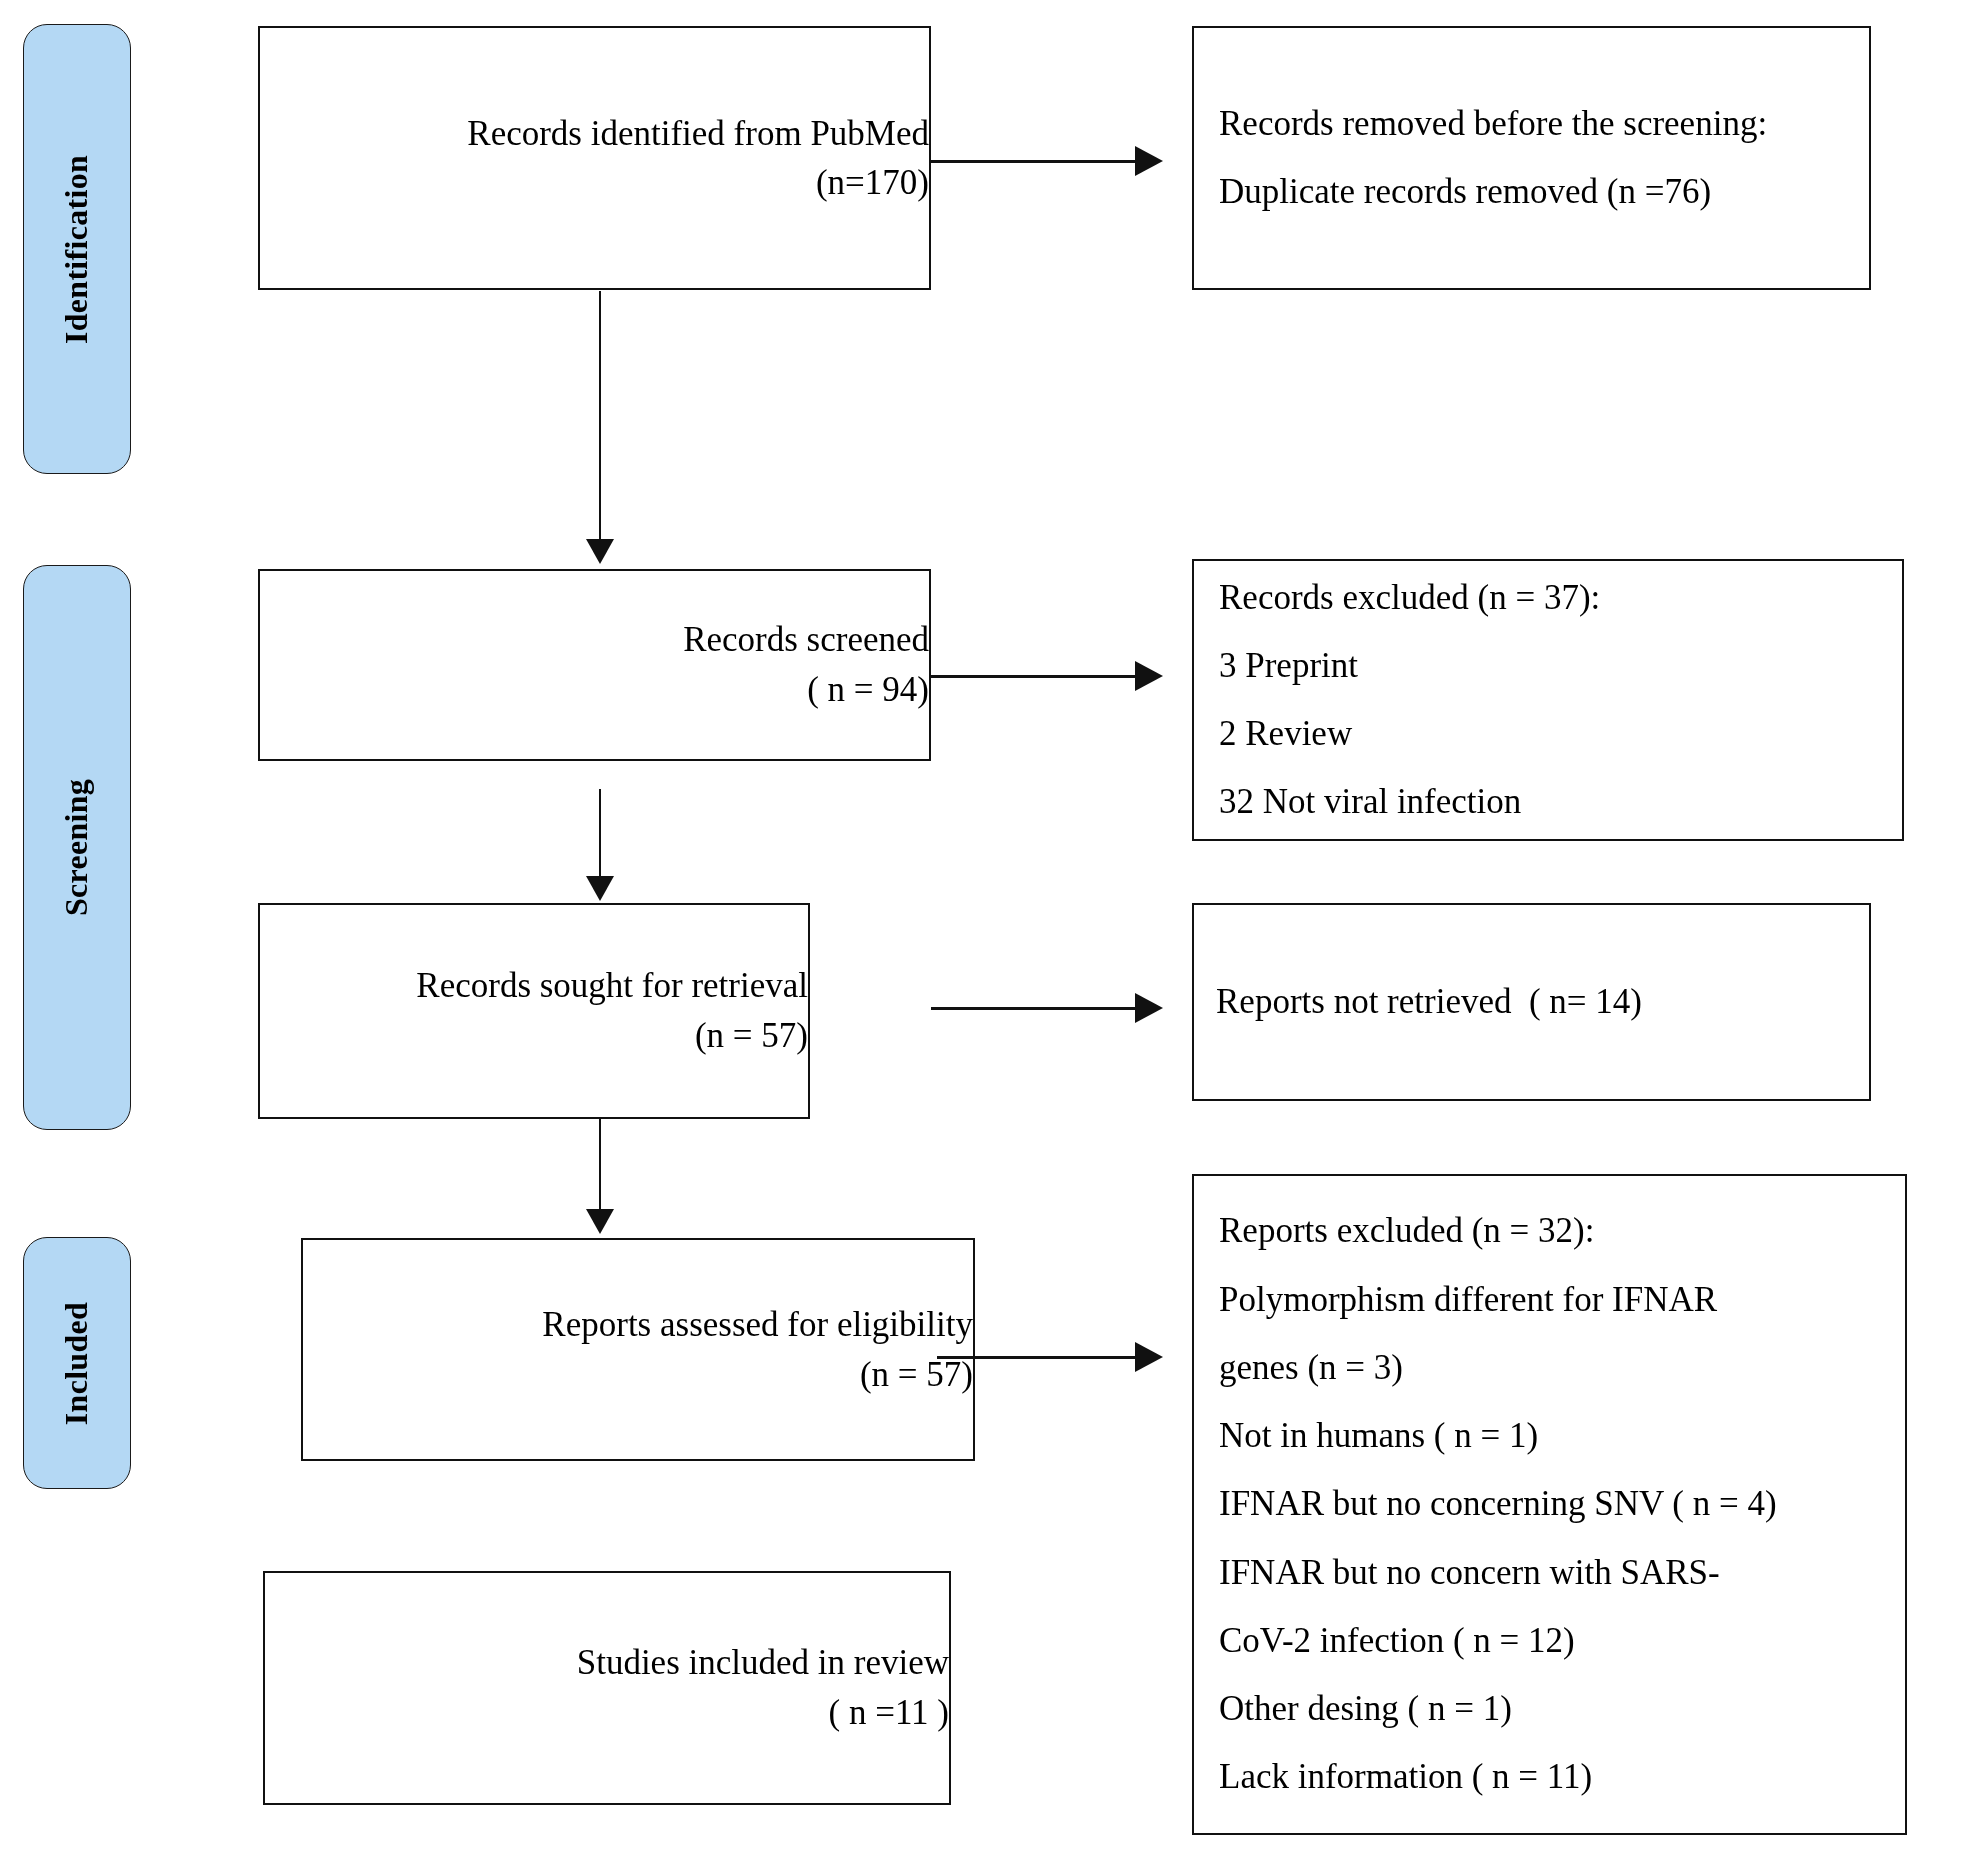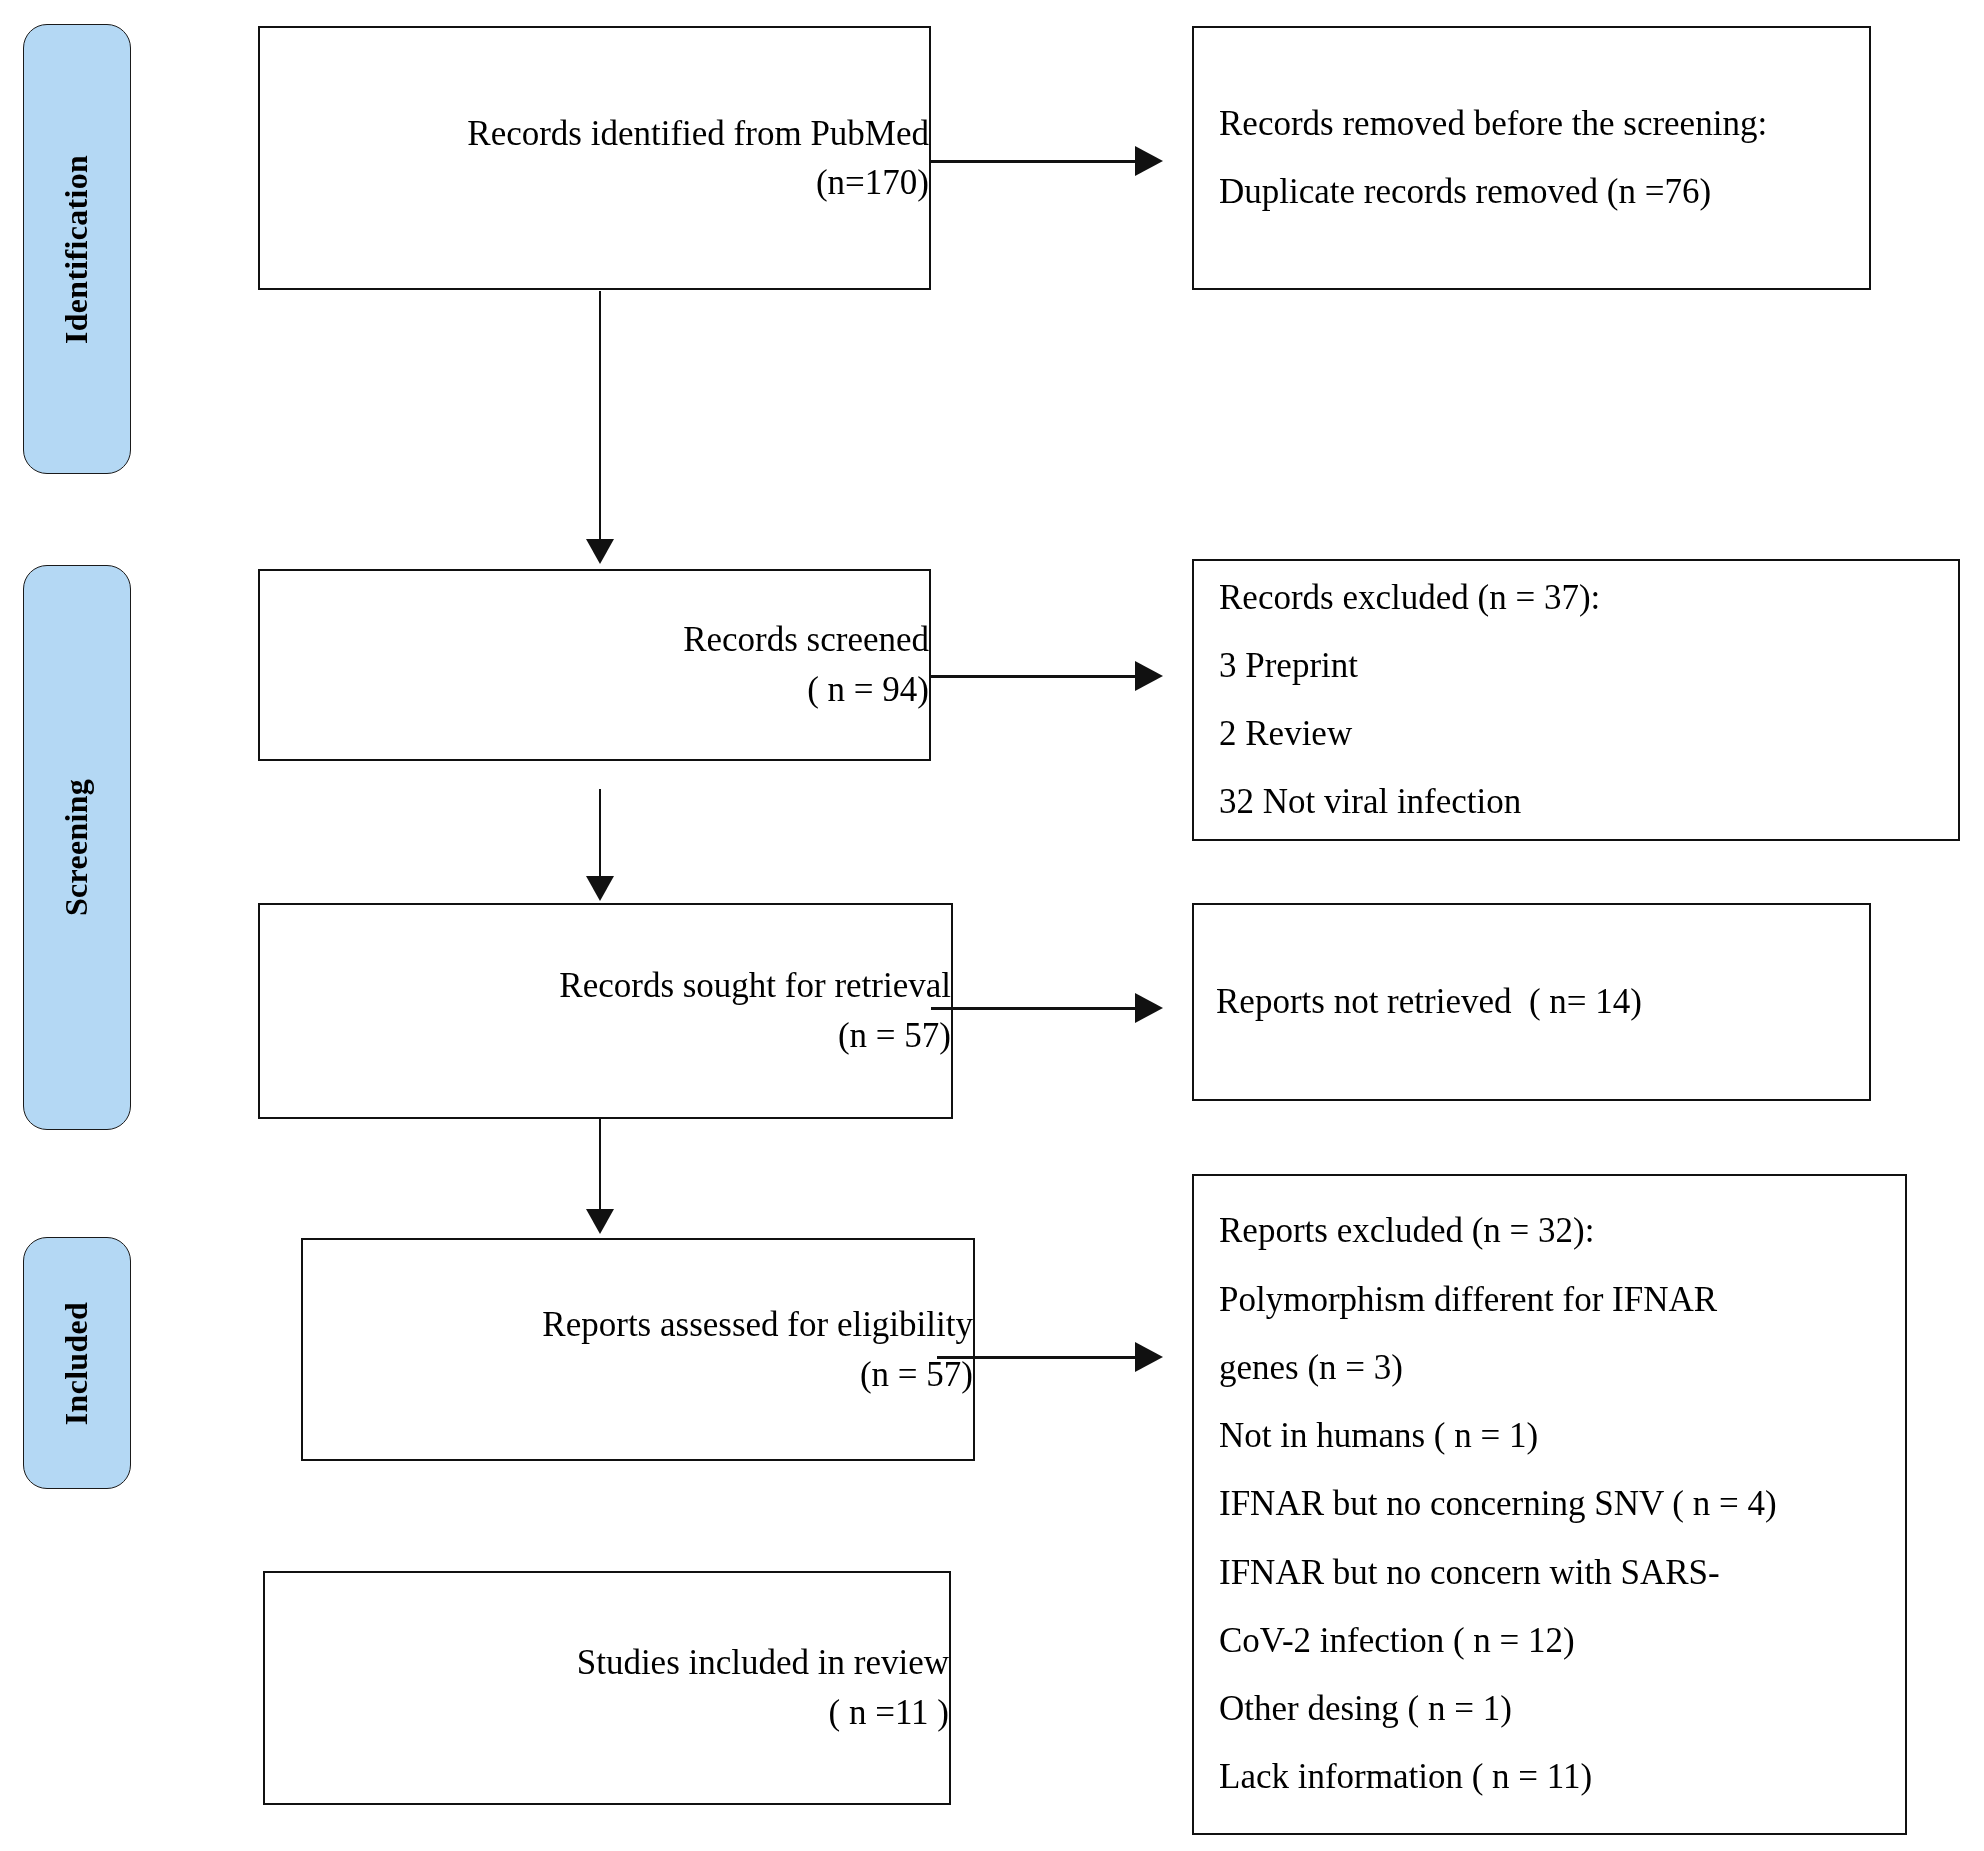--- a/index.html
+++ b/index.html
@@ -117,34 +117,34 @@
   <div class="arrow-right" style="left:1135px; top:146px;"></div>
 
   <div class="conn-v" style="left:599px; top:291px; height:252px;"></div>
   <div class="arrow-down" style="left:586px; top:539px;"></div>
 
   <div class="flow-box center-align" style="left:258px; top:569px; width:673px; height:192px;">
     <div class="box-line">Records screened</div>
     <div class="box-line">( n = 94)</div>
   </div>
 
-  <div class="flow-box left-align" style="left:1192px; top:559px; width:768px; height:282px; padding:0 25px;text-align:right;">
+  <div class="flow-box left-align" style="left:1192px; top:559px; width:712px; height:282px; padding:0 25px;text-align:right;">
     <div class="box-line spaced">Records excluded (n = 37):</div>
     <div class="box-line spaced">3 Preprint</div>
     <div class="box-line spaced">2 Review</div>
     <div class="box-line spaced">32 Not viral infection</div>
   </div>
 
   <div class="conn-h" style="left:931px; top:675px; width:207px;"></div>
   <div class="arrow-right" style="left:1135px; top:661px;"></div>
 
   <div class="conn-v" style="left:599px; top:789px; height:90px;"></div>
   <div class="arrow-down" style="left:586px; top:876px;"></div>
 
-  <div class="flow-box center-align" style="left:258px; top:903px; width:695px; height:216px;">
+  <div class="flow-box center-align" style="left:258px; top:903px; width:552px; height:216px;">
     <div class="box-line">Records sought for retrieval</div>
     <div class="box-line">(n = 57)</div>
   </div>
 
   <div class="flow-box left-align" style="left:1192px; top:903px; width:679px; height:198px; padding:0 22px;justify-content:center;">
     <div class="box-line">Reports not retrieved  ( n= 14)</div>
   </div>
 
   <div class="conn-h" style="left:931px; top:1007px; width:207px;"></div>
   <div class="arrow-right" style="left:1135px; top:993px;"></div>

